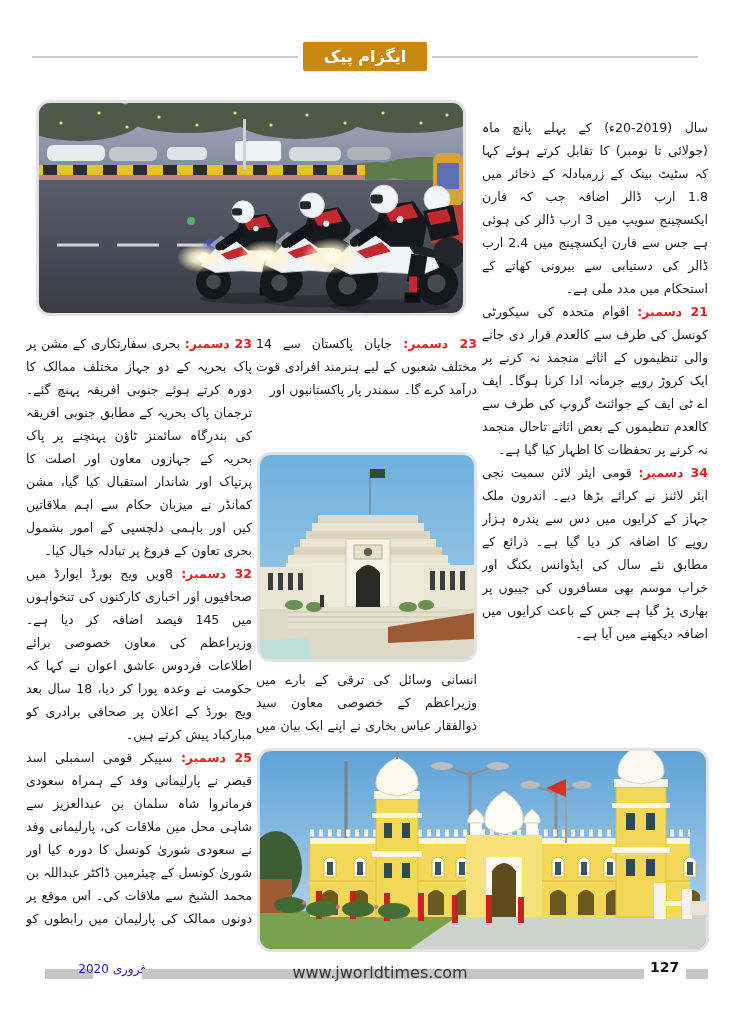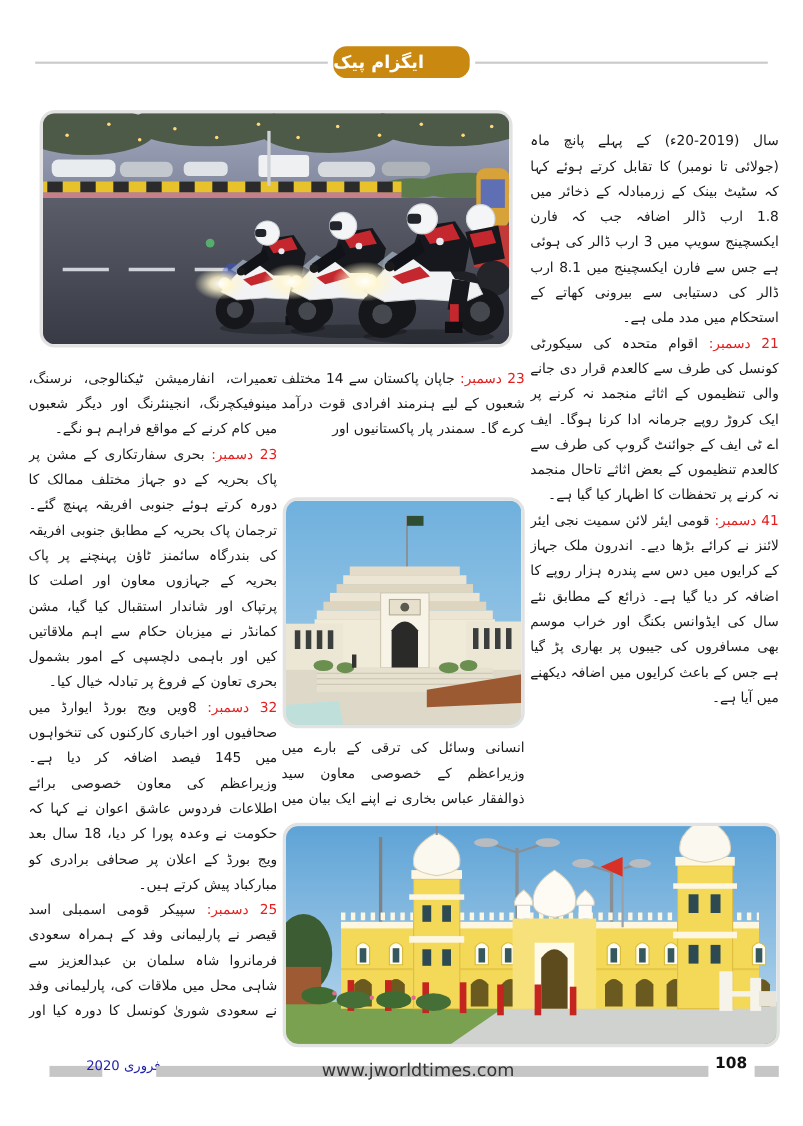--- a/index.html
+++ b/index.html
@@ -2,33 +2,33 @@
 <html lang="ur" style="--gold: #C9880F; --red: #E3201F; --blue: #2121AD; --bar: #C6C6C6;"><head>
 <meta charset="utf-8">
 <style>
   html,body{margin:0;padding:0;background:#ffffff;}
   *{box-sizing:border-box;}
   .page{position:relative;width:730px;height:1024px;background:#ffffff;overflow:hidden;
         font-family:"DejaVu Sans","Liberation Sans",sans-serif;}
   
   .rule{position:absolute;height:2px;background:#cbcbcb;}
   .badge{position:absolute;left:303px;top:42px;width:124px;height:29px;background:var(--gold,#C9880F);
-         color:#ffffff;font-weight:bold;font-size:16px;line-height:29px;text-align:left;
-         border-radius:12px;direction:rtl;}
+         color:#ffffff;font-weight:bold;font-size:16px;line-height:29px;text-align:center;
+         border-radius:2px;direction:rtl;}
   
   .photo{position:absolute;border:3px solid #e2e2e2;border-radius:14px;overflow:hidden;background:#fff;}
   .photo svg{display:block;width:100%;height:100%;}
   .photo-police{left:36px;top:100px;width:430px;height:216px;}
   .photo-court{left:257px;top:452px;width:220px;height:210px;}
   .photo-gurdwara{left:257px;top:748px;width:452px;height:204px;}
   
   .col{position:absolute;direction:rtl;text-align:justify;color:#1a1a1a;
        font-size:12.5px;line-height:23px;overflow:hidden;}
   .col p{margin:0;padding:0;}
-  .marker{color:var(--red,#E3201F);font-weight:normal;margin-top:28px;}
+  .marker{color:var(--red,#E3201F);font-weight:bold;margin-top:28px;}
   .col-right{left:482px;top:116px;width:226px;height:626px;}
   .col-left{left:26px;top:332px;width:226px;height:600px;}
   .mid-top{left:256px;top:332px;width:221px;height:115px;}
   .mid-bottom{left:256px;top:668px;width:221px;height:72px;}
   
   .fbar{position:absolute;height:10px;background:var(--bar,#C6C6C6);top:969px;}
   .f-date{position:absolute;left:94px;top:962px;width:52px;color:var(--blue,#2121AD);
           font-size:12px;direction:rtl;white-space:nowrap;}
   .f-site{position:absolute;left:285px;top:963px;width:190px;text-align:center;
           color:#333333;font-size:16px;}
@@ -153,28 +153,27 @@
         <use href="#bikeU" transform="translate(222,88) scale(1.02)"></use>
         <circle cx="398" cy="96" r="13" fill="#f4f5f7" stroke="#d0d3d8"></circle>
         <path d="M384 108 L414 102 L420 132 L392 138 Z" fill="#17181d"></path>
         <path d="M388 110 L408 106 L412 118 L392 122 Z" fill="#c4282e"></path>
         <use href="#bikeU" transform="translate(288,80) scale(1.14)"></use>
       </g>
     </svg>
   </figure>
 
   <div class="col col-right">
-    <p><span class="marker"></span> <span>سال (2019-20ء) کے پہلے پانچ ماہ (جولائی تا نومبر) کا تقابل کرتے ہوئے کہا کہ سٹیٹ بینک کے زرمبادلہ کے ذخائر میں 1.8 ارب ڈالر اضافہ جب کہ فارن ایکسچینج سویپ میں 3 ارب ڈالر کی ہوئی ہے جس سے فارن ایکسچینج میں 8.1 ارب ڈالر کی دستیابی سے بیرونی کھاتے کے استحکام میں مدد ملی ہے۔</span></p>
+    <p><span class="marker"></span> <span>سال (2019-20ء) کے پہلے پانچ ماہ (جولائی تا نومبر) کا تقابل کرتے ہوئے کہا کہ سٹیٹ بینک کے زرمبادلہ کے ذخائر میں 1.8 ارب ڈالر اضافہ جب کہ فارن ایکسچینج سویپ میں 3 ارب ڈالر کی ہوئی ہے جس سے فارن ایکسچینج میں 2.4 ارب ڈالر کی دستیابی سے بیرونی کھاتے کے استحکام میں مدد ملی ہے۔</span></p>
     <p><span class="marker">21 دسمبر:</span> <span>اقوام متحدہ کی سیکورٹی کونسل کی طرف سے کالعدم قرار دی جانے والی تنظیموں کے اثاثے منجمد نہ کرنے پر ایک کروڑ روپے جرمانہ ادا کرنا ہوگا۔ ایف اے ٹی ایف کے جوائنٹ گروپ کی طرف سے کالعدم تنظیموں کے بعض اثاثے تاحال منجمد نہ کرنے پر تحفظات کا اظہار کیا گیا ہے۔</span></p>
-    <p><span class="marker">41 دسمبر:</span> <span>قومی ایئر لائن سمیت نجی ایئر لائنز نے کرائے بڑھا دیے۔ اندرون ملک جہاز کے کرایوں میں دس سے پندرہ ہزار روپے کا اضافہ کر دیا گیا ہے۔ ذرائع کے مطابق نئے سال کی ایڈوانس بکنگ اور خراب موسم بھی مسافروں کی جیبوں پر بھاری پڑ گیا ہے جس کے باعث کرایوں میں اضافہ دیکھنے میں آیا ہے۔</span></p>
+    <p><span class="marker">34 دسمبر:</span> <span>قومی ایئر لائن سمیت نجی ایئر لائنز نے کرائے بڑھا دیے۔ اندرون ملک جہاز کے کرایوں میں دس سے پندرہ ہزار روپے کا اضافہ کر دیا گیا ہے۔ ذرائع کے مطابق نئے سال کی ایڈوانس بکنگ اور خراب موسم بھی مسافروں کی جیبوں پر بھاری پڑ گیا ہے جس کے باعث کرایوں میں اضافہ دیکھنے میں آیا ہے۔</span></p>
 
   </div>
 
   <div class="col col-left">
-    <p><span class="marker"></span> <span>تعمیرات، انفارمیشن ٹیکنالوجی، نرسنگ، مینوفیکچرنگ، انجینئرنگ اور دیگر شعبوں میں کام کرنے کے مواقع فراہم ہو نگے۔</span></p>
     <p><span class="marker">23 دسمبر:</span> <span>بحری سفارتکاری کے مشن پر پاک بحریہ کے دو جہاز مختلف ممالک کا دورہ کرتے ہوئے جنوبی افریقہ پہنچ گئے۔ ترجمان پاک بحریہ کے مطابق جنوبی افریقہ کی بندرگاہ سائمنز ٹاؤن پہنچنے پر پاک بحریہ کے جہازوں معاون اور اصلت کا پرتپاک اور شاندار استقبال کیا گیا، مشن کمانڈر نے میزبان حکام سے اہم ملاقاتیں کیں اور باہمی دلچسپی کے امور بشمول بحری تعاون کے فروغ پر تبادلہ خیال کیا۔</span></p>
     <p><span class="marker">32 دسمبر:</span> <span>8ویں ویج بورڈ ایوارڈ میں صحافیوں اور اخباری کارکنوں کی تنخواہوں میں 145 فیصد اضافہ کر دیا ہے۔ وزیراعظم کی معاون خصوصی برائے اطلاعات فردوس عاشق اعوان نے کہا کہ حکومت نے وعدہ پورا کر دیا، 18 سال بعد ویج بورڈ کے اعلان پر صحافی برادری کو مبارکباد پیش کرتے ہیں۔</span></p>
     <p><span class="marker">25 دسمبر:</span> <span>سپیکر قومی اسمبلی اسد قیصر نے پارلیمانی وفد کے ہمراہ سعودی فرمانروا شاہ سلمان بن عبدالعزیز سے شاہی محل میں ملاقات کی، پارلیمانی وفد نے سعودی شوریٰ کونسل کا دورہ کیا اور شوریٰ کونسل کے چیئرمین ڈاکٹر عبداللہ بن محمد الشیخ سے ملاقات کی۔ اس موقع پر دونوں ممالک کی پارلیمان میں رابطوں کو فروغ دینے کے لیے مفاہمت کی یادداشتوں پر بھی دستخط کیے گئے۔</span></p>
 
   </div>
 
   <div class="col mid-top">
     <p><span class="marker">23 دسمبر:</span> <span>جاپان پاکستان سے 14 مختلف شعبوں کے لیے ہنرمند افرادی قوت درآمد کرے گا۔ سمندر پار پاکستانیوں اور</span></p>
   </div>
 
@@ -359,16 +358,16 @@
         <rect x="404" y="150" width="20" height="5" fill="#f6f3ea"></rect>
         <rect x="430" y="150" width="16" height="14" fill="#e8e4d8"></rect>
       </g>
     </svg>
   </figure>
 
   <div class="fbar" style="left:45px;width:48px;"></div>
   <div class="f-date">فروری 2020</div>
   <div class="fbar" style="left:142px;width:502px;"></div>
   <div class="f-site">www.jworldtimes.com</div>
-  <div class="f-page">108</div>
+  <div class="f-page">127</div>
   <div class="fbar" style="left:686px;width:22px;"></div>
 
 </div>
 
 </body></html>

